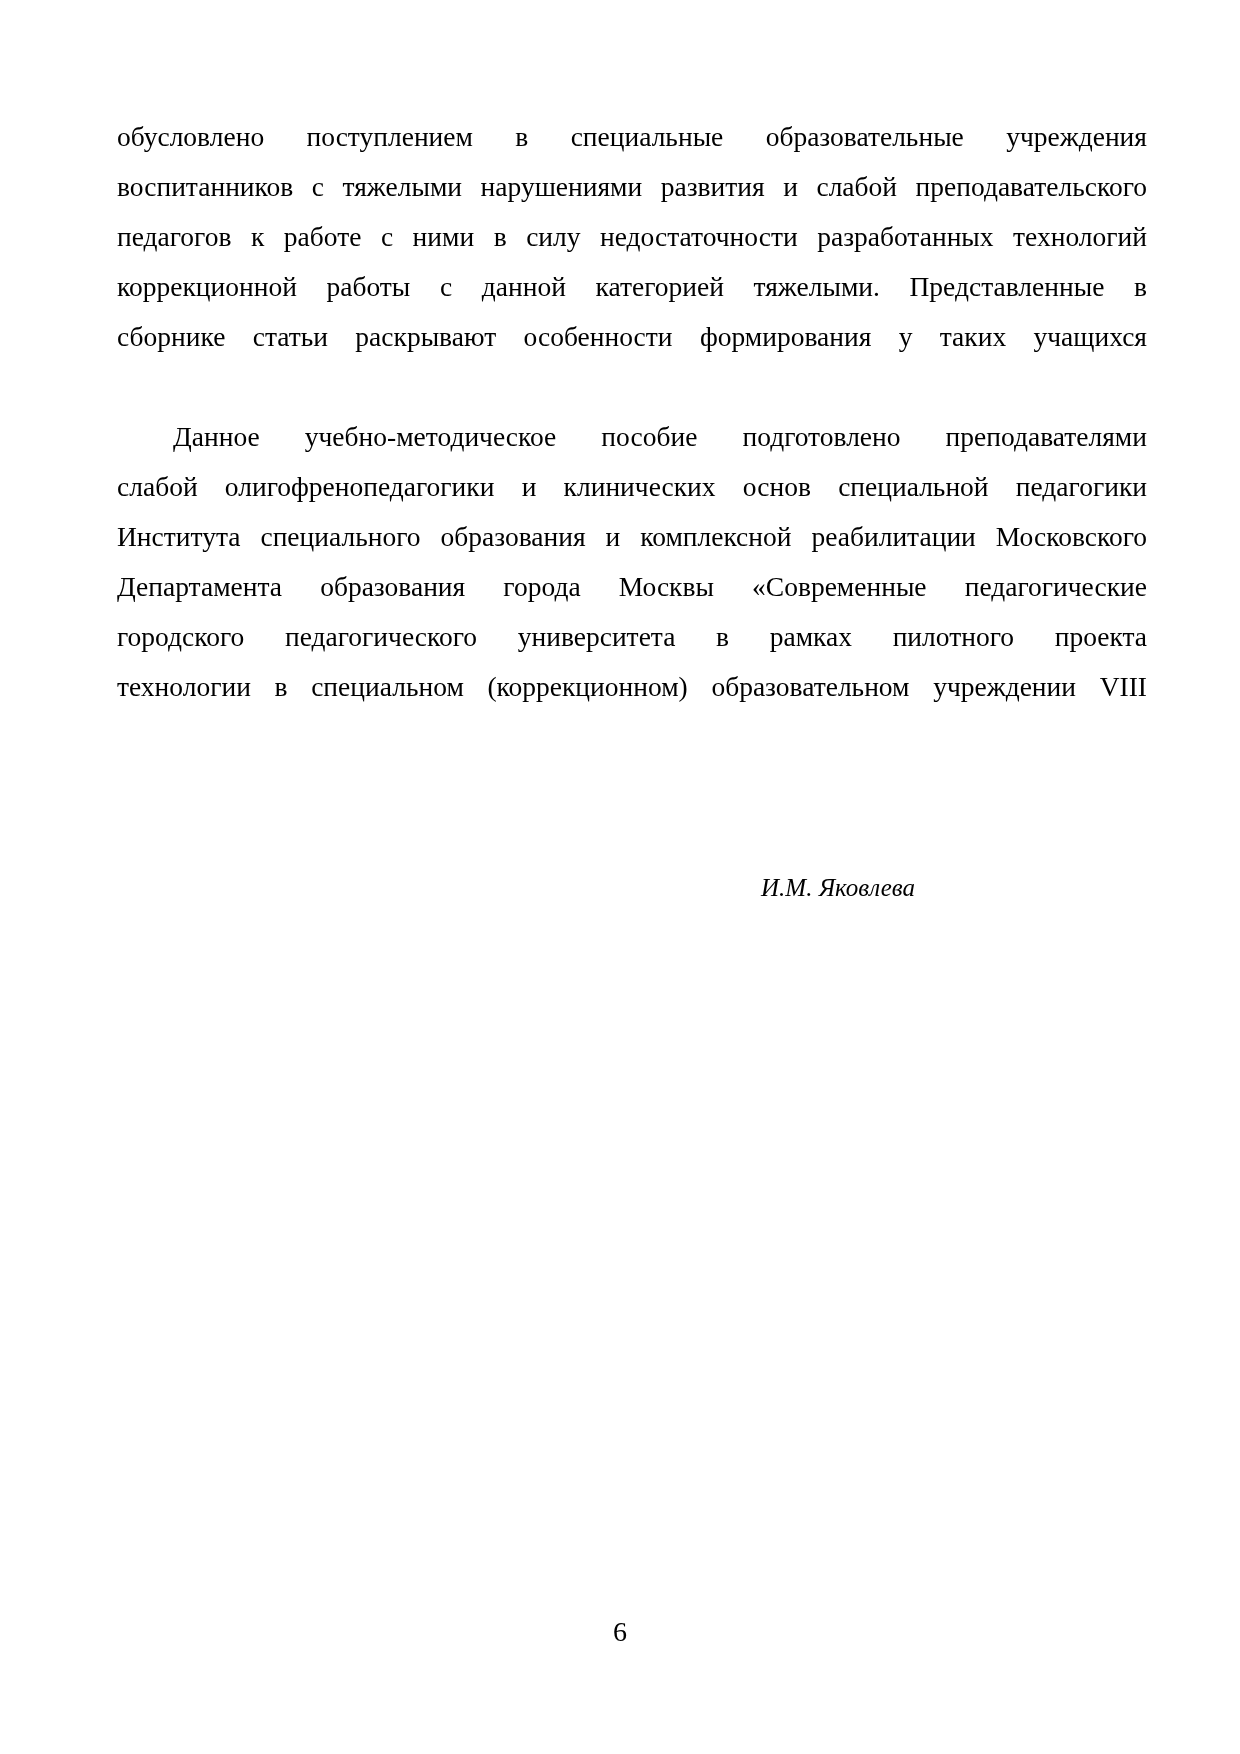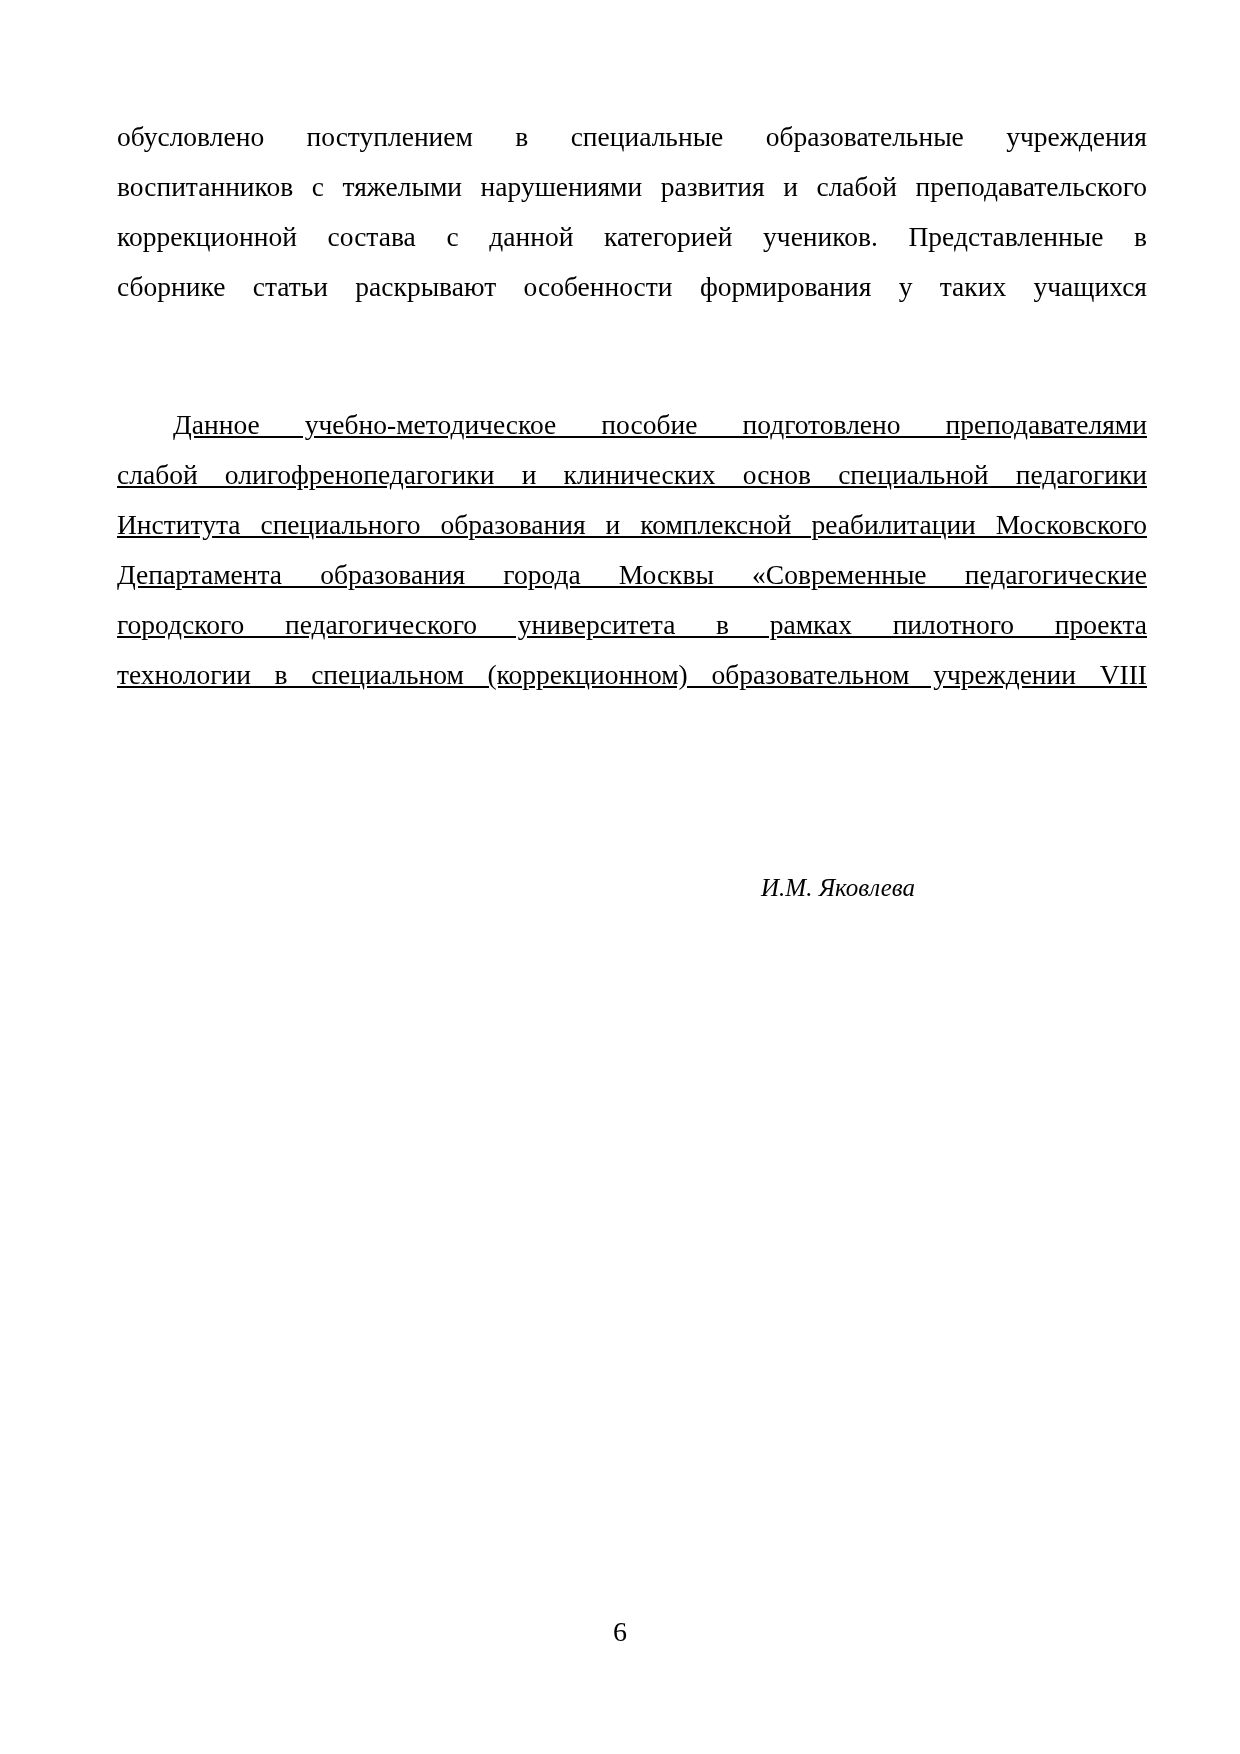--- a/index.html
+++ b/index.html
@@ -36,21 +36,21 @@
     text-align-last: justify;
   }
   .line.last {
     text-align: left;
     text-align-last: left;
   }
   .line.indent {
     padding-left: 56px;
   }
   #para1 { top: 112px; }
-  #para2 { top: 400px; text-decoration: underline; }
+  #para2 { top: 412px; }
   .signature {
     position: absolute;
     top: 863px;
     right: 93px;
     font-style: italic;
     font-size: 25px;
     line-height: 50px;
   }
   .page-number {
     position: absolute;
@@ -63,21 +63,22 @@
   }
 </style>
 </head>
 <body>
 
 <div class="page">
 
   <div class="text-block" id="para1">
     <span class="line">обусловлено поступлением в специальные образовательные учреждения</span>
     <span class="line">воспитанников с тяжелыми нарушениями развития и слабой преподавательского</span>
-    <span class="line">коррекционной состава с данной категорией учеников. Представленные в</span>
+    <span class="line">педагогов к работе с ними в силу недостаточности разработанных технологий</span>
+    <span class="line">коррекционной работы с данной категорией тяжелыми. Представленные в</span>
     <span class="line">сборнике статьи раскрывают особенности формирования у таких учащихся</span>
   </div>
 
   <div class="text-block" id="para2">
     <span class="line indent">Данное учебно-методическое пособие подготовлено преподавателями</span>
     <span class="line">слабой олигофренопедагогики и клинических основ специальной педагогики</span>
     <span class="line">Института специального образования и комплексной реабилитации Московского</span>
     <span class="line">Департамента образования города Москвы «Современные педагогические</span>
     <span class="line">городского педагогического университета в рамках пилотного проекта</span>
     <span class="line">технологии в специальном (коррекционном) образовательном учреждении VIII</span>

